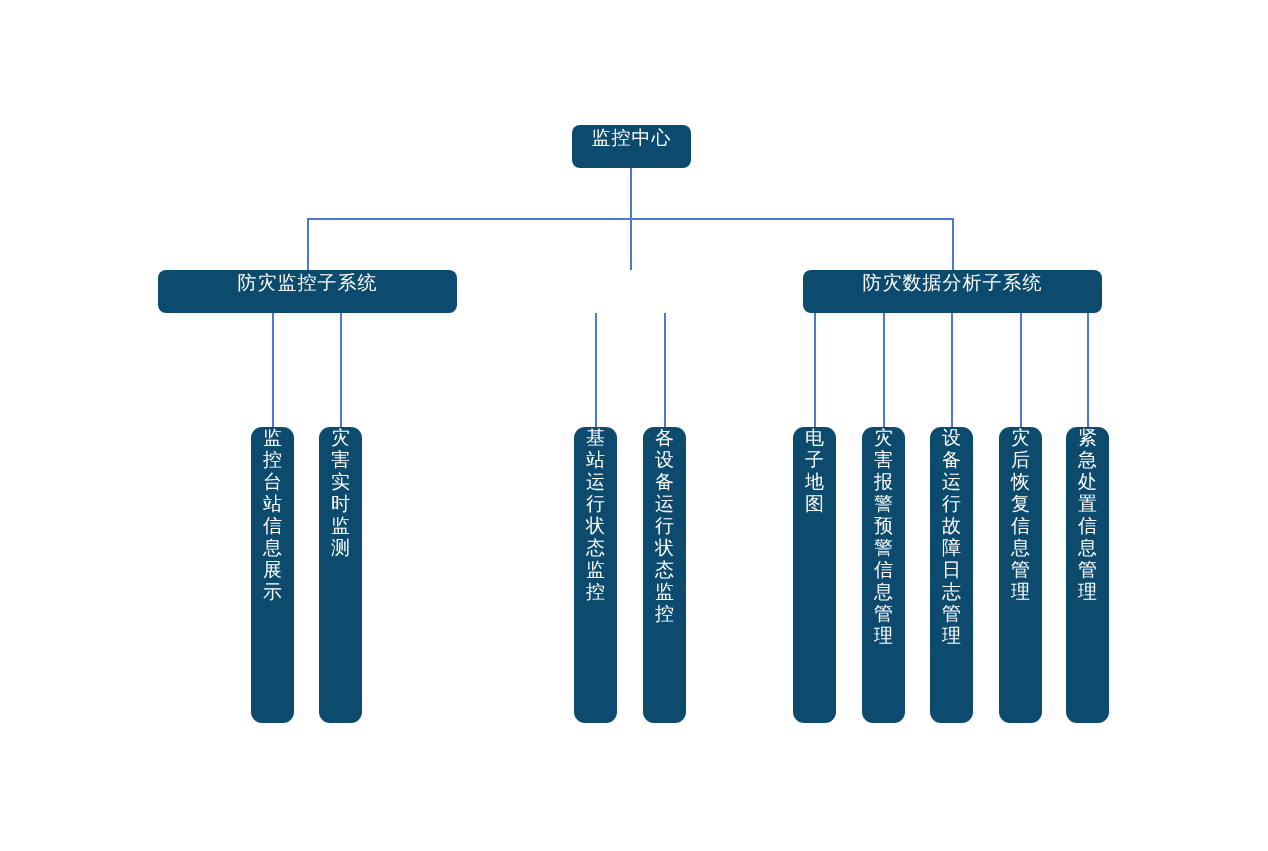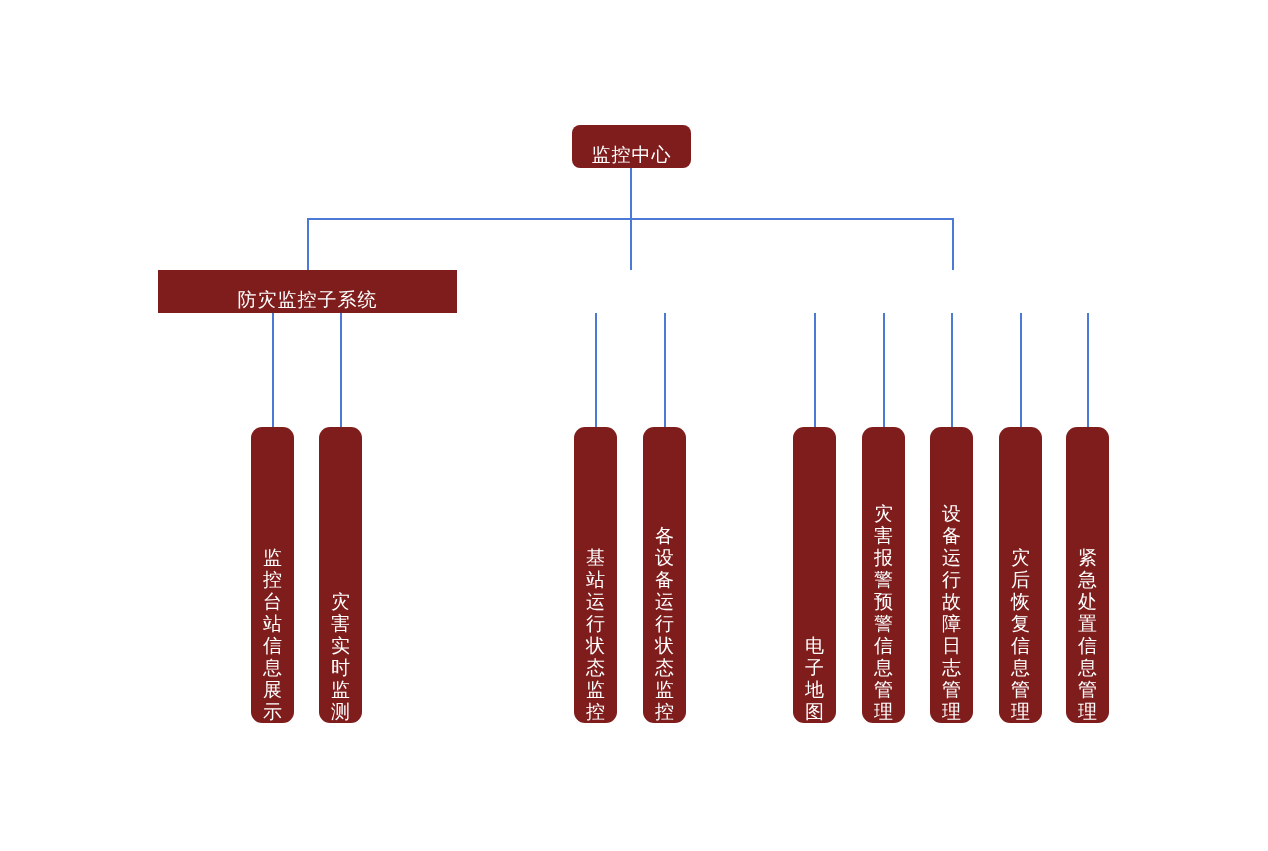--- a/index.html
+++ b/index.html
@@ -10,39 +10,39 @@
   }
   .canvas {
     position: relative;
     width: 1268px;
     height: 851px;
     background: #ffffff;
     overflow: hidden;
   }
   .node {
     position: absolute;
-    background: #7f1d1d;
+    background: #0c4a6e;
     color: #ffffff;
     display: flex;
-    align-items: flex-end;
+    align-items: flex-start;
     justify-content: center;
     box-sizing: border-box;
   }
   .node-root {
     left: 572px; top: 125px;
     width: 119px; height: 43px;
     border-radius: 8px;
     font-size: 19px;
     font-weight: 500;
     letter-spacing: 1px;
   }
   .node-header {
     top: 270px;
     height: 43px;
-    border-radius: 0;
+    border-radius: 8px;
     font-size: 19px;
     font-weight: 500;
     letter-spacing: 1px;
   }
   .node-leaf {
     top: 427px;
     width: 43px; height: 296px;
     border-radius: 11px;
     font-size: 19px;
     font-weight: 500;
@@ -82,20 +82,23 @@
   <div class="line v" style="left:1020px; top:313px; height:114px;"></div>
   <div class="line v" style="left:1087px; top:313px; height:114px;"></div>
 
   <div class="node node-root">
     <span>监控中心</span>
   </div>
 
   <div class="node node-header" style="left:158px; width:299px;">
     <span>防灾监控子系统</span>
   </div>
+  <div class="node node-header" style="left:803px; width:299px;">
+    <span>防灾数据分析子系统</span>
+  </div>
 
   <div class="node node-leaf" style="left:251px;">
     <span class="vtext">
         <span class="vchar">监</span>
         <span class="vchar">控</span>
         <span class="vchar">台</span>
         <span class="vchar">站</span>
         <span class="vchar">信</span>
         <span class="vchar">息</span>
         <span class="vchar">展</span>

